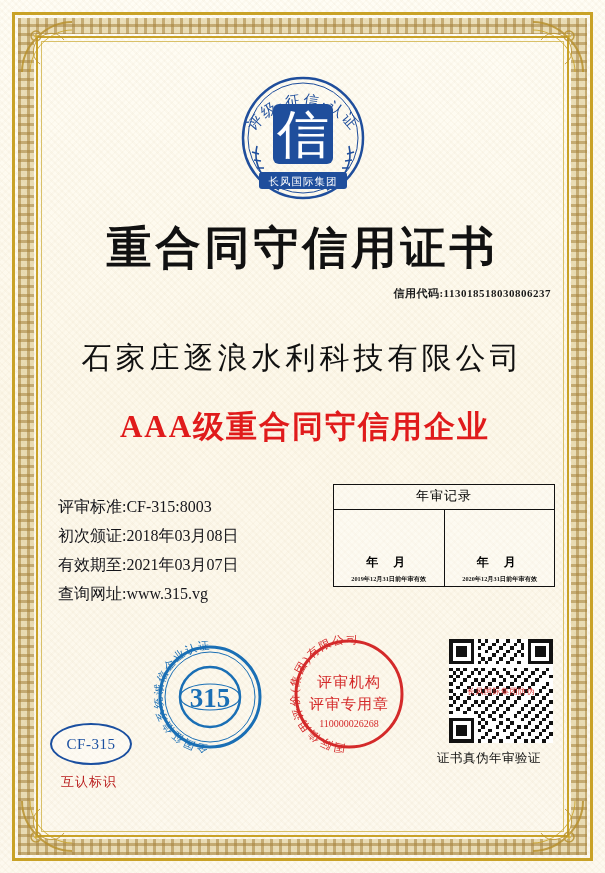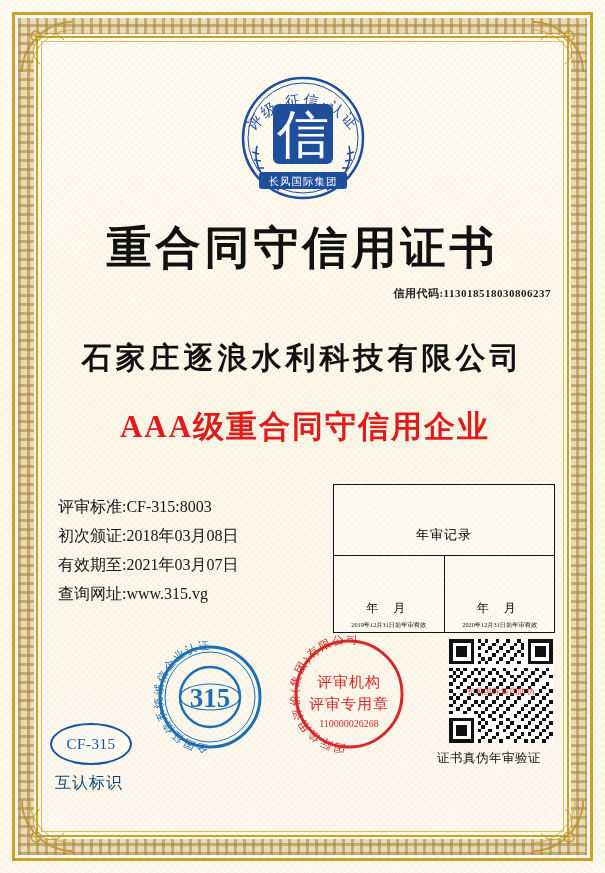--- a/index.html
+++ b/index.html
@@ -122,21 +122,21 @@
     color: #1a1a1a;
     letter-spacing: 0.5px;
     font-weight: bold;
   }
   .company-name {
     position: absolute;
     top: 292px;
     left: 0; right: 0;
     text-align: center;
     font-size: 30px;
-    font-weight: bold;
+    font-weight: normal;
     letter-spacing: 4px;
     color: #111111;
   }
   .grade-line {
     position: absolute;
     top: 360px;
     left: 5px; right: 0;
     text-align: center;
     font-size: 31px;
     font-weight: bold;
@@ -162,27 +162,27 @@
     right: 4px;
     width: 222px;
     border: 1px solid #111;
     box-sizing: border-box;
     background: rgba(255,255,255,0.3);
   }
   .review-title {
     text-align: center;
     font-size: 13px;
     border-bottom: 1px solid #111;
-    padding: 2px 0 11px;
+    padding: 2px 0 4px;
     letter-spacing: 1px;
-    margin-top: 39px;
   }
   .review-cells {
     display: flex;
     height: 76px;
+    font-weight: bold;
   }
   .review-cell {
     flex: 1;
     position: relative;
     box-sizing: border-box;
   }
   .review-cell + .review-cell { border-left: 1px solid #111; }
   .review-ym {
     position: absolute;
     bottom: 15px;
@@ -225,22 +225,22 @@
     align-items: center;
     justify-content: center;
     color: #1a4fa0;
     font-size: 15px;
     font-weight: normal;
     letter-spacing: 0.5px;
     background: rgba(255,255,255,0.35);
   }
   .badge-cf .cap {
     text-align: center;
-    font-size: 16px;
-    color: #0c4a6e;
+    font-size: 13px;
+    color: #b91c1c;
     margin-top: 8px;
     letter-spacing: 1px;
   }
 
   .seal-blue {
     position: absolute;
     left: 108px;
     bottom: 62px;
     width: 112px;
     height: 112px;

